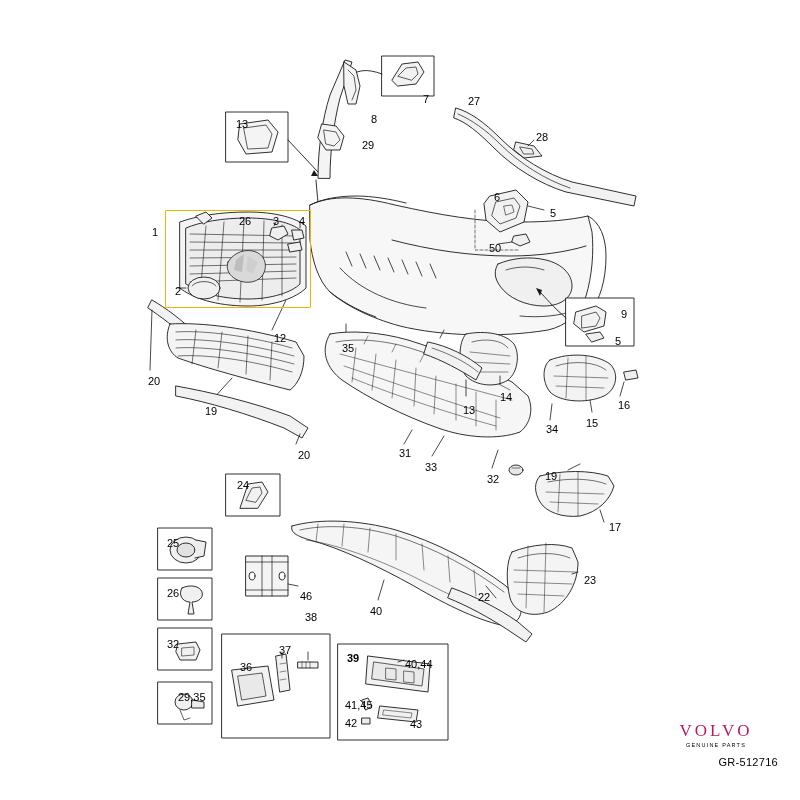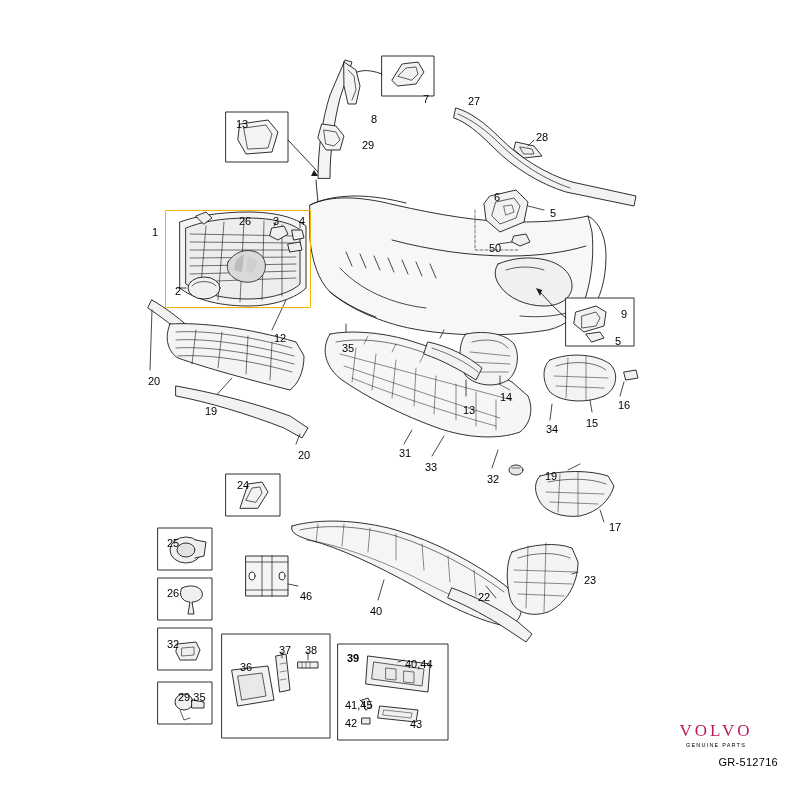--- a/index.html
+++ b/index.html
@@ -390,21 +390,21 @@
   <div class="callout" style="left:167px; top:692px;margin-left:11px;">29,35</div>
   <div class="callout" style="left:489px; top:243px;">50</div>
   <div class="callout" style="left:399px; top:448px;">31</div>
   <div class="callout" style="left:487px; top:474px;">32</div>
   <div class="callout" style="left:167px; top:639px;">32</div>
   <div class="callout" style="left:425px; top:462px;">33</div>
   <div class="callout" style="left:546px; top:424px;">34</div>
   <div class="callout" style="left:342px; top:343px;">35</div>
   <div class="callout" style="left:240px; top:662px;">36</div>
   <div class="callout" style="left:279px; top:645px;">37</div>
-  <div class="callout" style="left:305px; top:645px;">38</div>
+  <div class="callout" style="left:305px; top:612px;">38</div>
   <div class="callout bold" style="left:347px; top:653px;">39</div>
   <div class="callout" style="left:405px; top:659px;">40,44</div>
   <div class="callout" style="left:345px; top:700px;">41,45</div>
   <div class="callout" style="left:345px; top:718px;">42</div>
   <div class="callout" style="left:410px; top:719px;">43</div>
   <div class="callout" style="left:300px; top:591px;">46</div>
 
   <div id="brand">
     <div class="volvo-word">VOLVO</div>
     <div class="volvo-sub">GENUINE PARTS</div>

